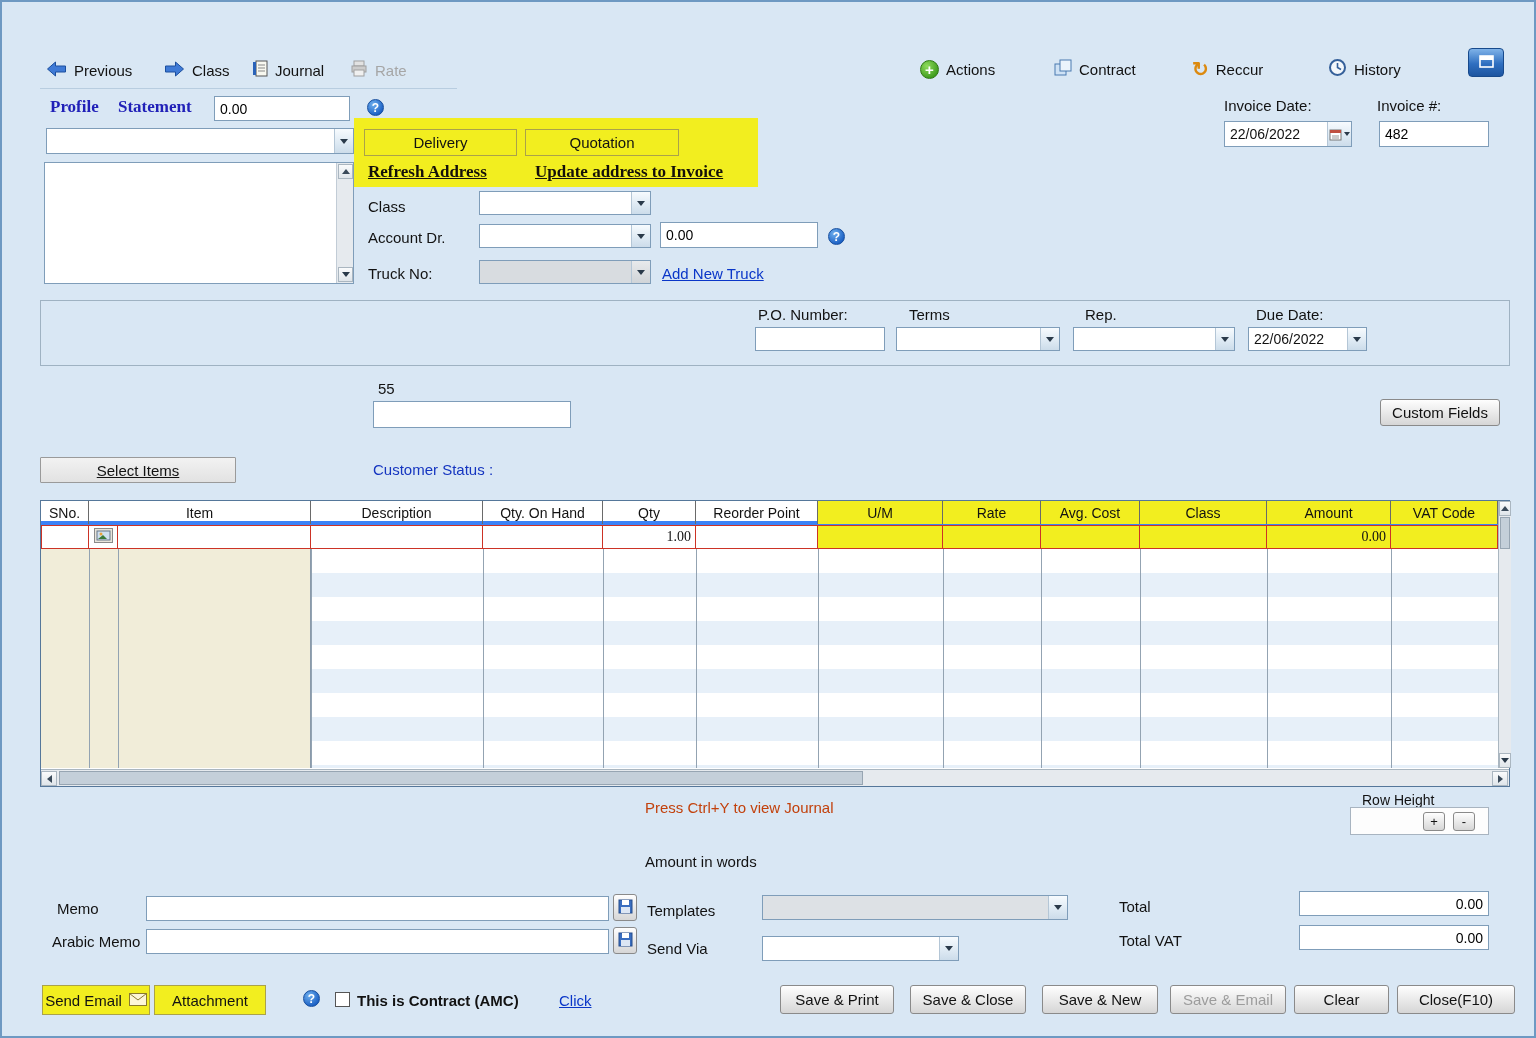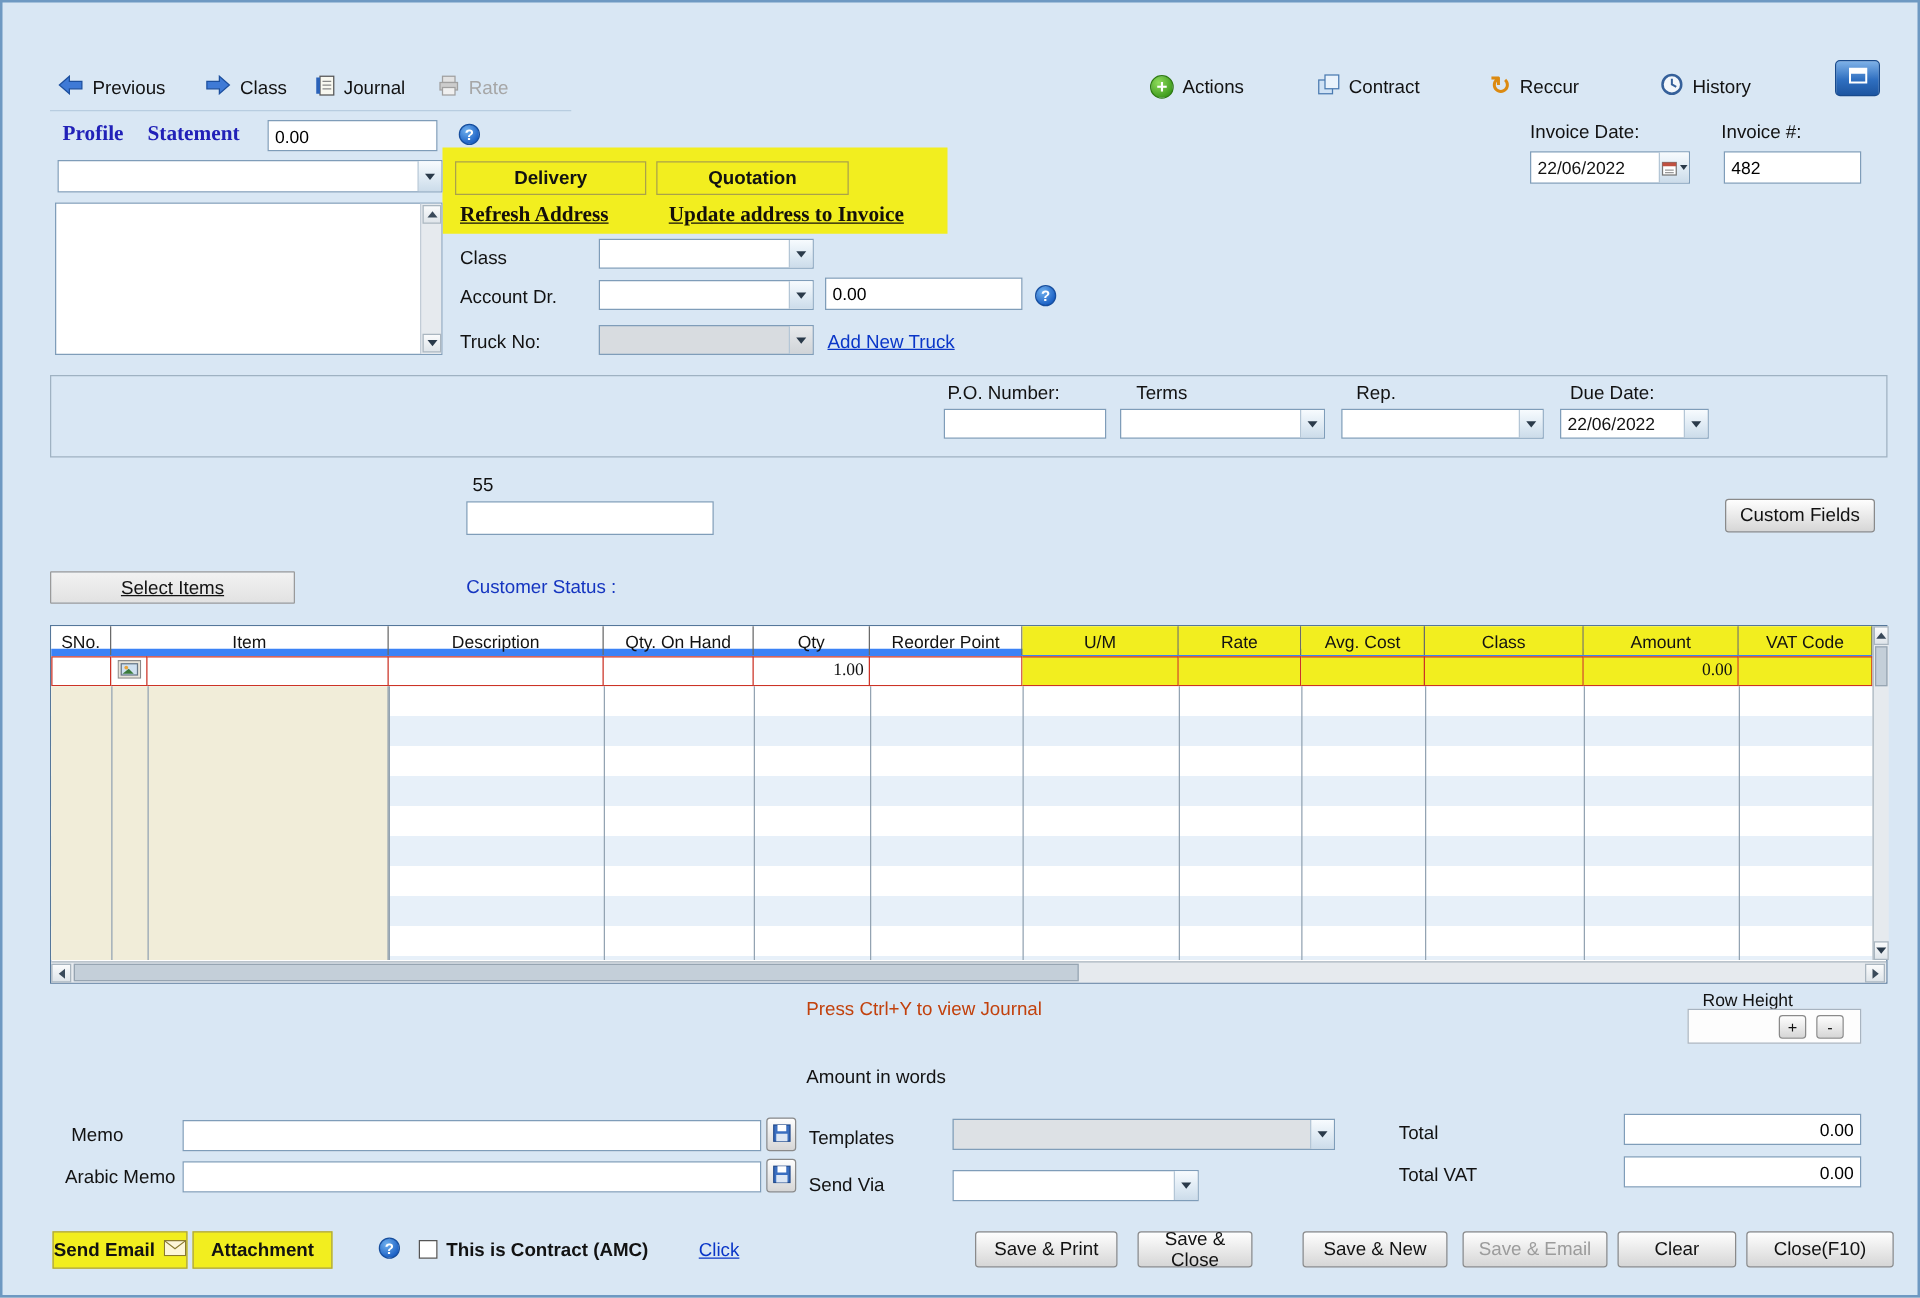--- a/index.html
+++ b/index.html
@@ -56,41 +56,41 @@
               border-right:5px solid #3a4a5a; }
   .tri-right { width:0; height:0; border-top:4px solid transparent; border-bottom:4px solid transparent;
                border-left:5px solid #3a4a5a; }
   .btn { display:flex; align-items:center; justify-content:center; text-align:center;
          background:linear-gradient(#fefefe,#ececec 45%,#d6d6d6); border:1px solid #8a8a8a;
          border-radius:3px; font-size:15px; cursor:pointer; }
   .btn.flat { border-radius:1px; background:linear-gradient(#f2f2f2,#e2e2e2); border-color:#9a9a9a;text-decoration:underline; }
   .btn.disabled { color:#9c9c9c; cursor:default;justify-content:center; }
   .smallbtn { font-size:13px; padding:0; }
   .yellow-btn { background:#f2ee1f; border:1px solid #aaa24a; display:flex; align-items:center;
-                justify-content:center; gap:7px; font-size:15px; cursor:pointer;font-weight:bold; }
+                justify-content:center; gap:7px; font-size:15px; cursor:pointer; }
   .hl { background:#f2ee1f; }
   .link { color:#0a36c8; text-decoration:underline; cursor:pointer; font-size:15px; }
   .serif { font-family:"Liberation Serif", serif; }
   .blue-serif { color:#2121b8; font-size:17px; font-weight:bold; cursor:pointer; }
   .dark-ulink { color:#14100a; font-size:17px; font-weight:bold; text-decoration:underline; cursor:pointer; }
   .help { width:17px; height:17px; border-radius:50%;
           background:radial-gradient(circle at 35% 30%,#6fb0ee,#1b60c4 75%); border:1px solid #164e9e;
           color:#fff; font-weight:bold; font-size:12px; display:flex; align-items:center;
           justify-content:center; cursor:pointer; }
   .grouppanel { border:1px solid #9fb2c2; }
   .lbl15 { font-size:15px; }
   .scrollstrip { background:#e6eaee; }
   .scrollbtn { background:linear-gradient(#fafbfc,#dfe5ea); border:1px solid #aab6c0;
                display:flex; align-items:center; justify-content:center; cursor:pointer; }
   .thumb { background:#c4cfd9; border:1px solid #97a5b2; }
 
   
   .grid { left:38px; top:498px; width:1470px; height:287px; background:#fff; border:1px solid #55779a; }
   .grid-header { position:absolute; left:0; top:0; width:1457px; height:24px; background:#fff;
-                 border-bottom:6px solid #3b82f6; }
+                 border-bottom:4px solid #3b82f6; }
   .hcell { position:absolute; top:0; height:23px; display:flex; align-items:center; justify-content:center;
            font-size:14px; border-right:1px solid #6a6a6a; cursor:pointer; }
   .grid-row1 { position:absolute; left:0; top:24px; width:1457px; height:24px; background:#fff; }
   .r1cell { position:absolute; top:0; height:24px; border-top:1px solid #cc3326; border-bottom:1px solid #cc3326;
             border-right:1px solid #cc3326; display:flex; align-items:center; font-size:14px; cursor:pointer; }
   .r1cell.num { justify-content:flex-end; padding-right:4px;font-family:Liberation Serif, serif; }
   .grid-body { position:absolute; left:0; top:48px; width:1457px; height:219px;
                background:repeating-linear-gradient(180deg,#ffffff 0,#ffffff 24px,#e7f0f9 24px,#e7f0f9 48px); }
   .beige { position:absolute; left:0; top:0; width:270px; height:100%; background:#f1edd9;
            border-right:1px solid #8a9aaa; }
@@ -409,21 +409,21 @@
     <span>Attachment</span>
   </div>
   <span class="abs help" style="left:301px;top:988px">?</span>
   <div class="abs" style="left:333px;top:990px;width:15px;height:15px;background:#fff;border:1px solid #555"></div>
   <span class="abs lbl15" style="left:355px;top:990px;font-weight:bold">This is Contract (AMC)</span>
   <span class="abs link" style="left:557px;top:990px">Click</span>
 
   <div class="abs btn" style="left:778px;top:983px;width:114px;height:29px">
       <span>Save &amp; Print</span>
     </div>
-  <div class="abs btn" style="left:908px;top:983px;width:92px;height:29px">
+  <div class="abs btn" style="left:908px;top:983px;width:116px;height:29px">
       <span>Save &amp; Close</span>
     </div>
   <div class="abs btn" style="left:1040px;top:983px;width:116px;height:29px">
       <span>Save &amp; New</span>
     </div>
   <div class="abs btn disabled" style="left:1168px;top:983px;width:116px;height:29px">
       <span>Save &amp; Email</span>
     </div>
   <div class="abs btn" style="left:1292px;top:983px;width:95px;height:29px">
       <span>Clear</span>

